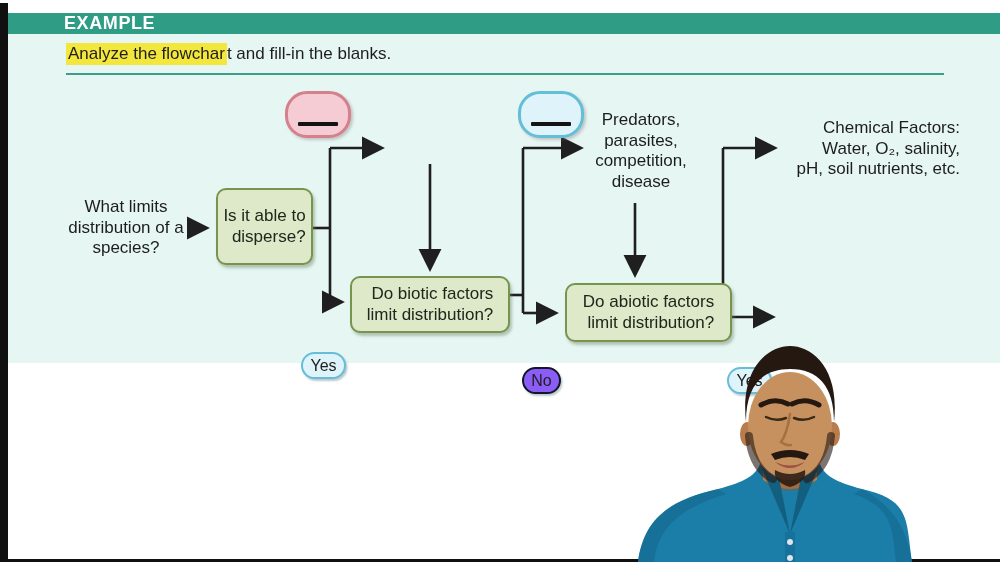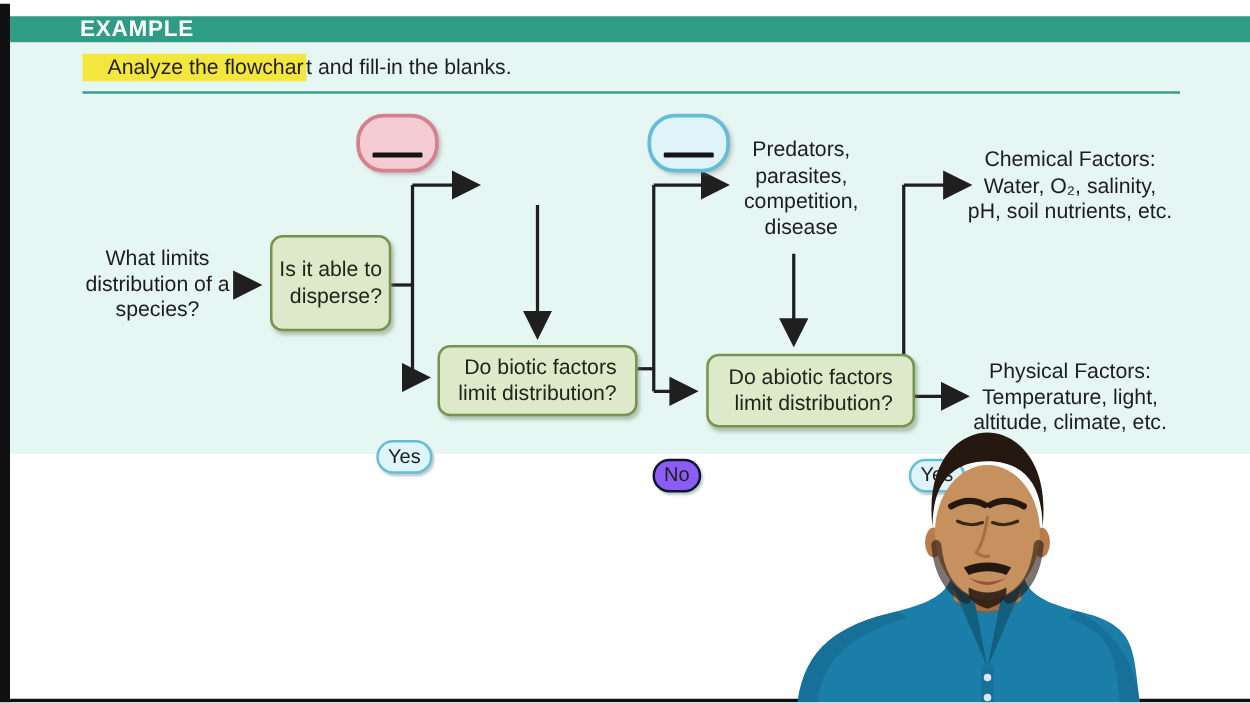--- a/index.html
+++ b/index.html
@@ -10,21 +10,21 @@
   }
   .bar-left{position:absolute;left:0;top:3px;width:8px;height:559px;background:#101010;}
   .bar-bottom{position:absolute;left:0;top:559px;width:1000px;height:3px;background:#101010;}
   .teal-bar{position:absolute;left:8px;top:13px;width:992px;height:21px;background:#2f9c85;}
   .example-label{
     position:absolute;left:56px;top:0;height:21px;line-height:21px;
     color:#ffffff;font-weight:bold;font-size:18px;letter-spacing:.6px;
   }
   .panel{position:absolute;left:8px;top:34px;width:992px;height:329px;background:#e6f6f3;}
   .instruction{position:absolute;left:66px;top:44px;font-size:17px;white-space:nowrap;}
-  .hl{background:#f3e63d;padding:1px 2px 2px 20px;}
+  .hl{background:#f3e63d;padding:1px 2px 2px 2px;}
   .divider{position:absolute;left:66px;top:73px;width:878px;height:2px;background:#3b9e89;}
   .connectors{position:absolute;left:0;top:0;width:1000px;height:562px;pointer-events:none;}
 
   .fc-text{
     position:absolute;text-align:center;white-space:pre-line;
     font-size:17px;line-height:1.22;color:#1d1d1d;
   }
   .fc-box{
     position:absolute;display:flex;align-items:center;justify-content:center;
     text-align:right;white-space:pre-line;font-size:17px;line-height:1.2;
@@ -118,29 +118,26 @@
   <div class="fc-text" style="left:585px;top:110px;width:112px;">Predators,
 parasites,
 competition,
 disease</div>
 
   <div class="pill pink" style="left:522px;top:326px;width:39px;height:27px;">No</div>
 
   <div class="fc-box" style="left:565px;top:283px;width:167px;height:59px;">Do abiotic factors
 limit distribution?</div>
 
-  <div class="fc-text" style="left:752px;top:118px;width:208px;">Chemical Factors:
+  <div class="fc-text" style="left:752px;top:118px;width:208px;text-align:right;">Chemical Factors:
 Water, O₂, salinity,
 pH, soil nutrients, etc.</div>
 
   <div class="pill blue" style="left:727px;top:326px;width:45px;height:27px;">Yes</div>
 
-  <div class="fc-text" style="left:752px;top:287px;width:208px;">Physical Factors:
-Temperature, light,
-altitude, climate, etc.</div>
 
   <svg class="person" viewBox="0 0 290 220" xmlns="http://www.w3.org/2000/svg">
 
     <path d="M8,220 C14,176 40,158 88,147 C115,140 126,133 130,122 L190,122 C194,133 205,140 232,147 C280,158 276,176 282,220 Z" fill="#1b7ea8"></path>
     <path d="M8,220 C14,176 40,158 88,147 L96,152 C52,166 28,184 24,220 Z" fill="#15688c" opacity="0.6"></path>
     <path d="M282,220 C276,176 252,158 232,147 L224,152 C262,166 262,184 266,220 Z" fill="#15688c" opacity="0.6"></path>
 
     <path d="M133,92 L187,92 L187,138 Q160,156 133,138 Z" fill="#b87c4d"></path>
     <ellipse cx="160" cy="140" rx="24" ry="9" fill="#8a5a33" opacity="0.45"></ellipse>
 

